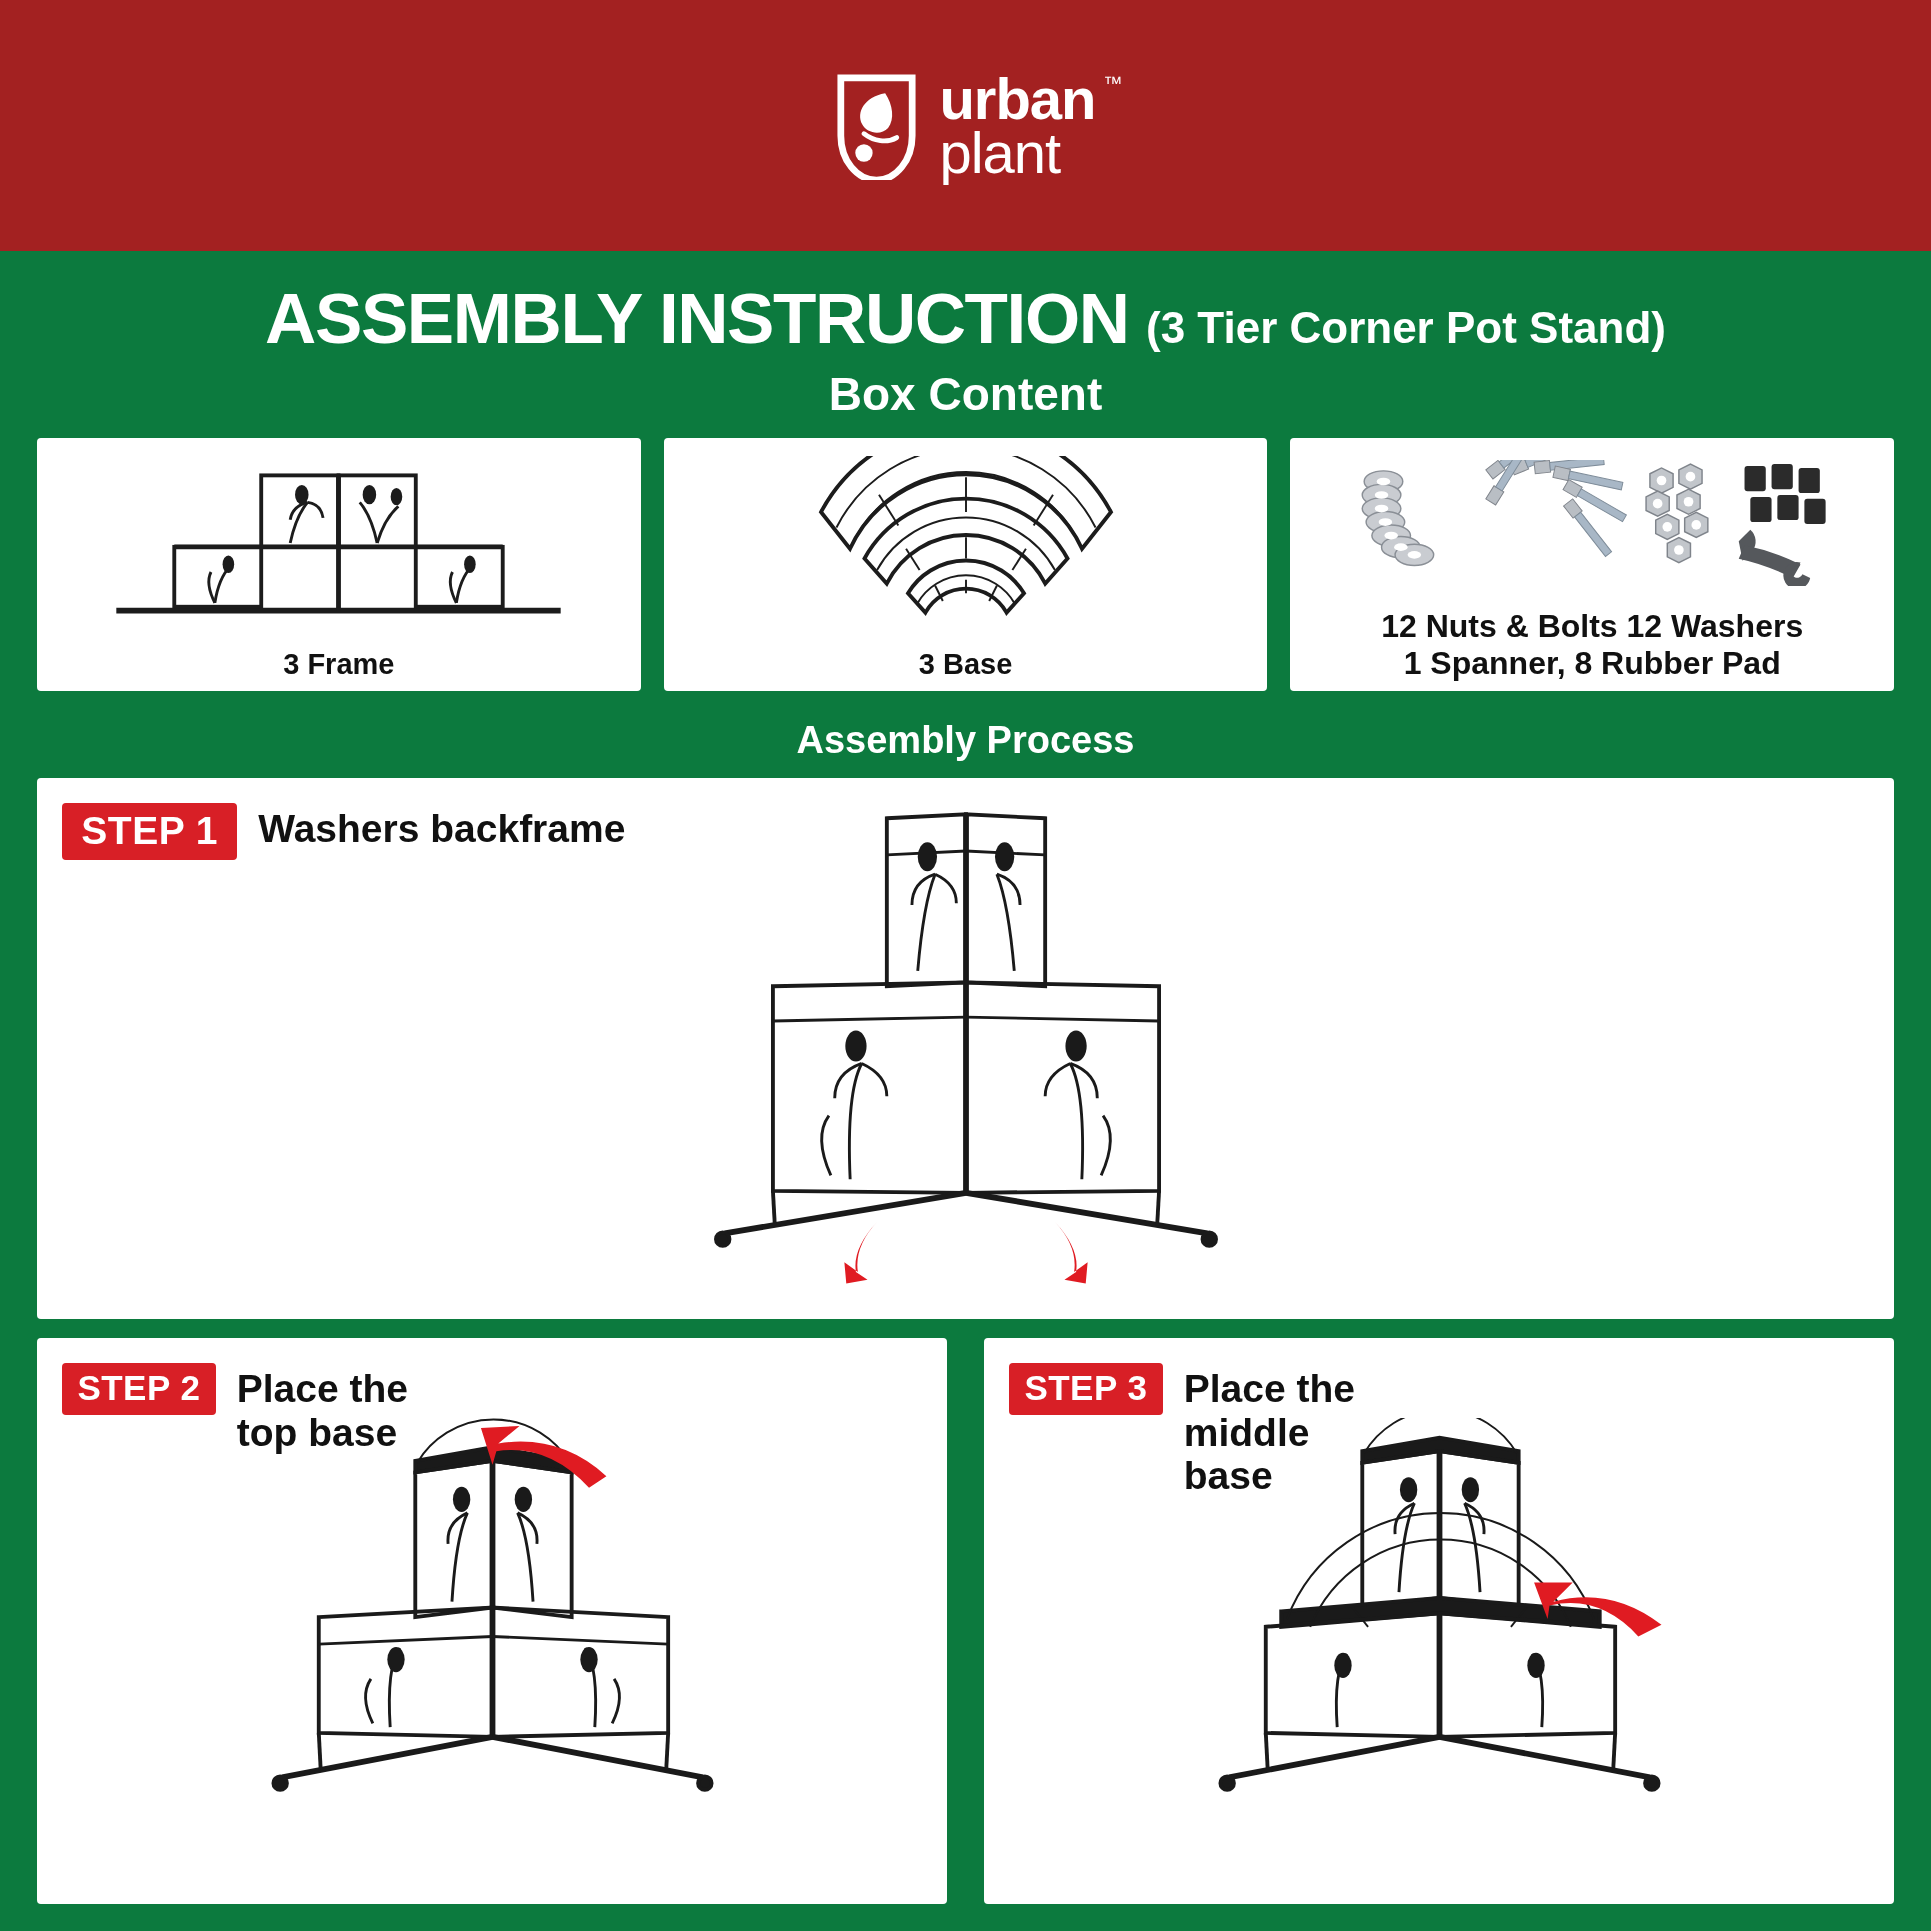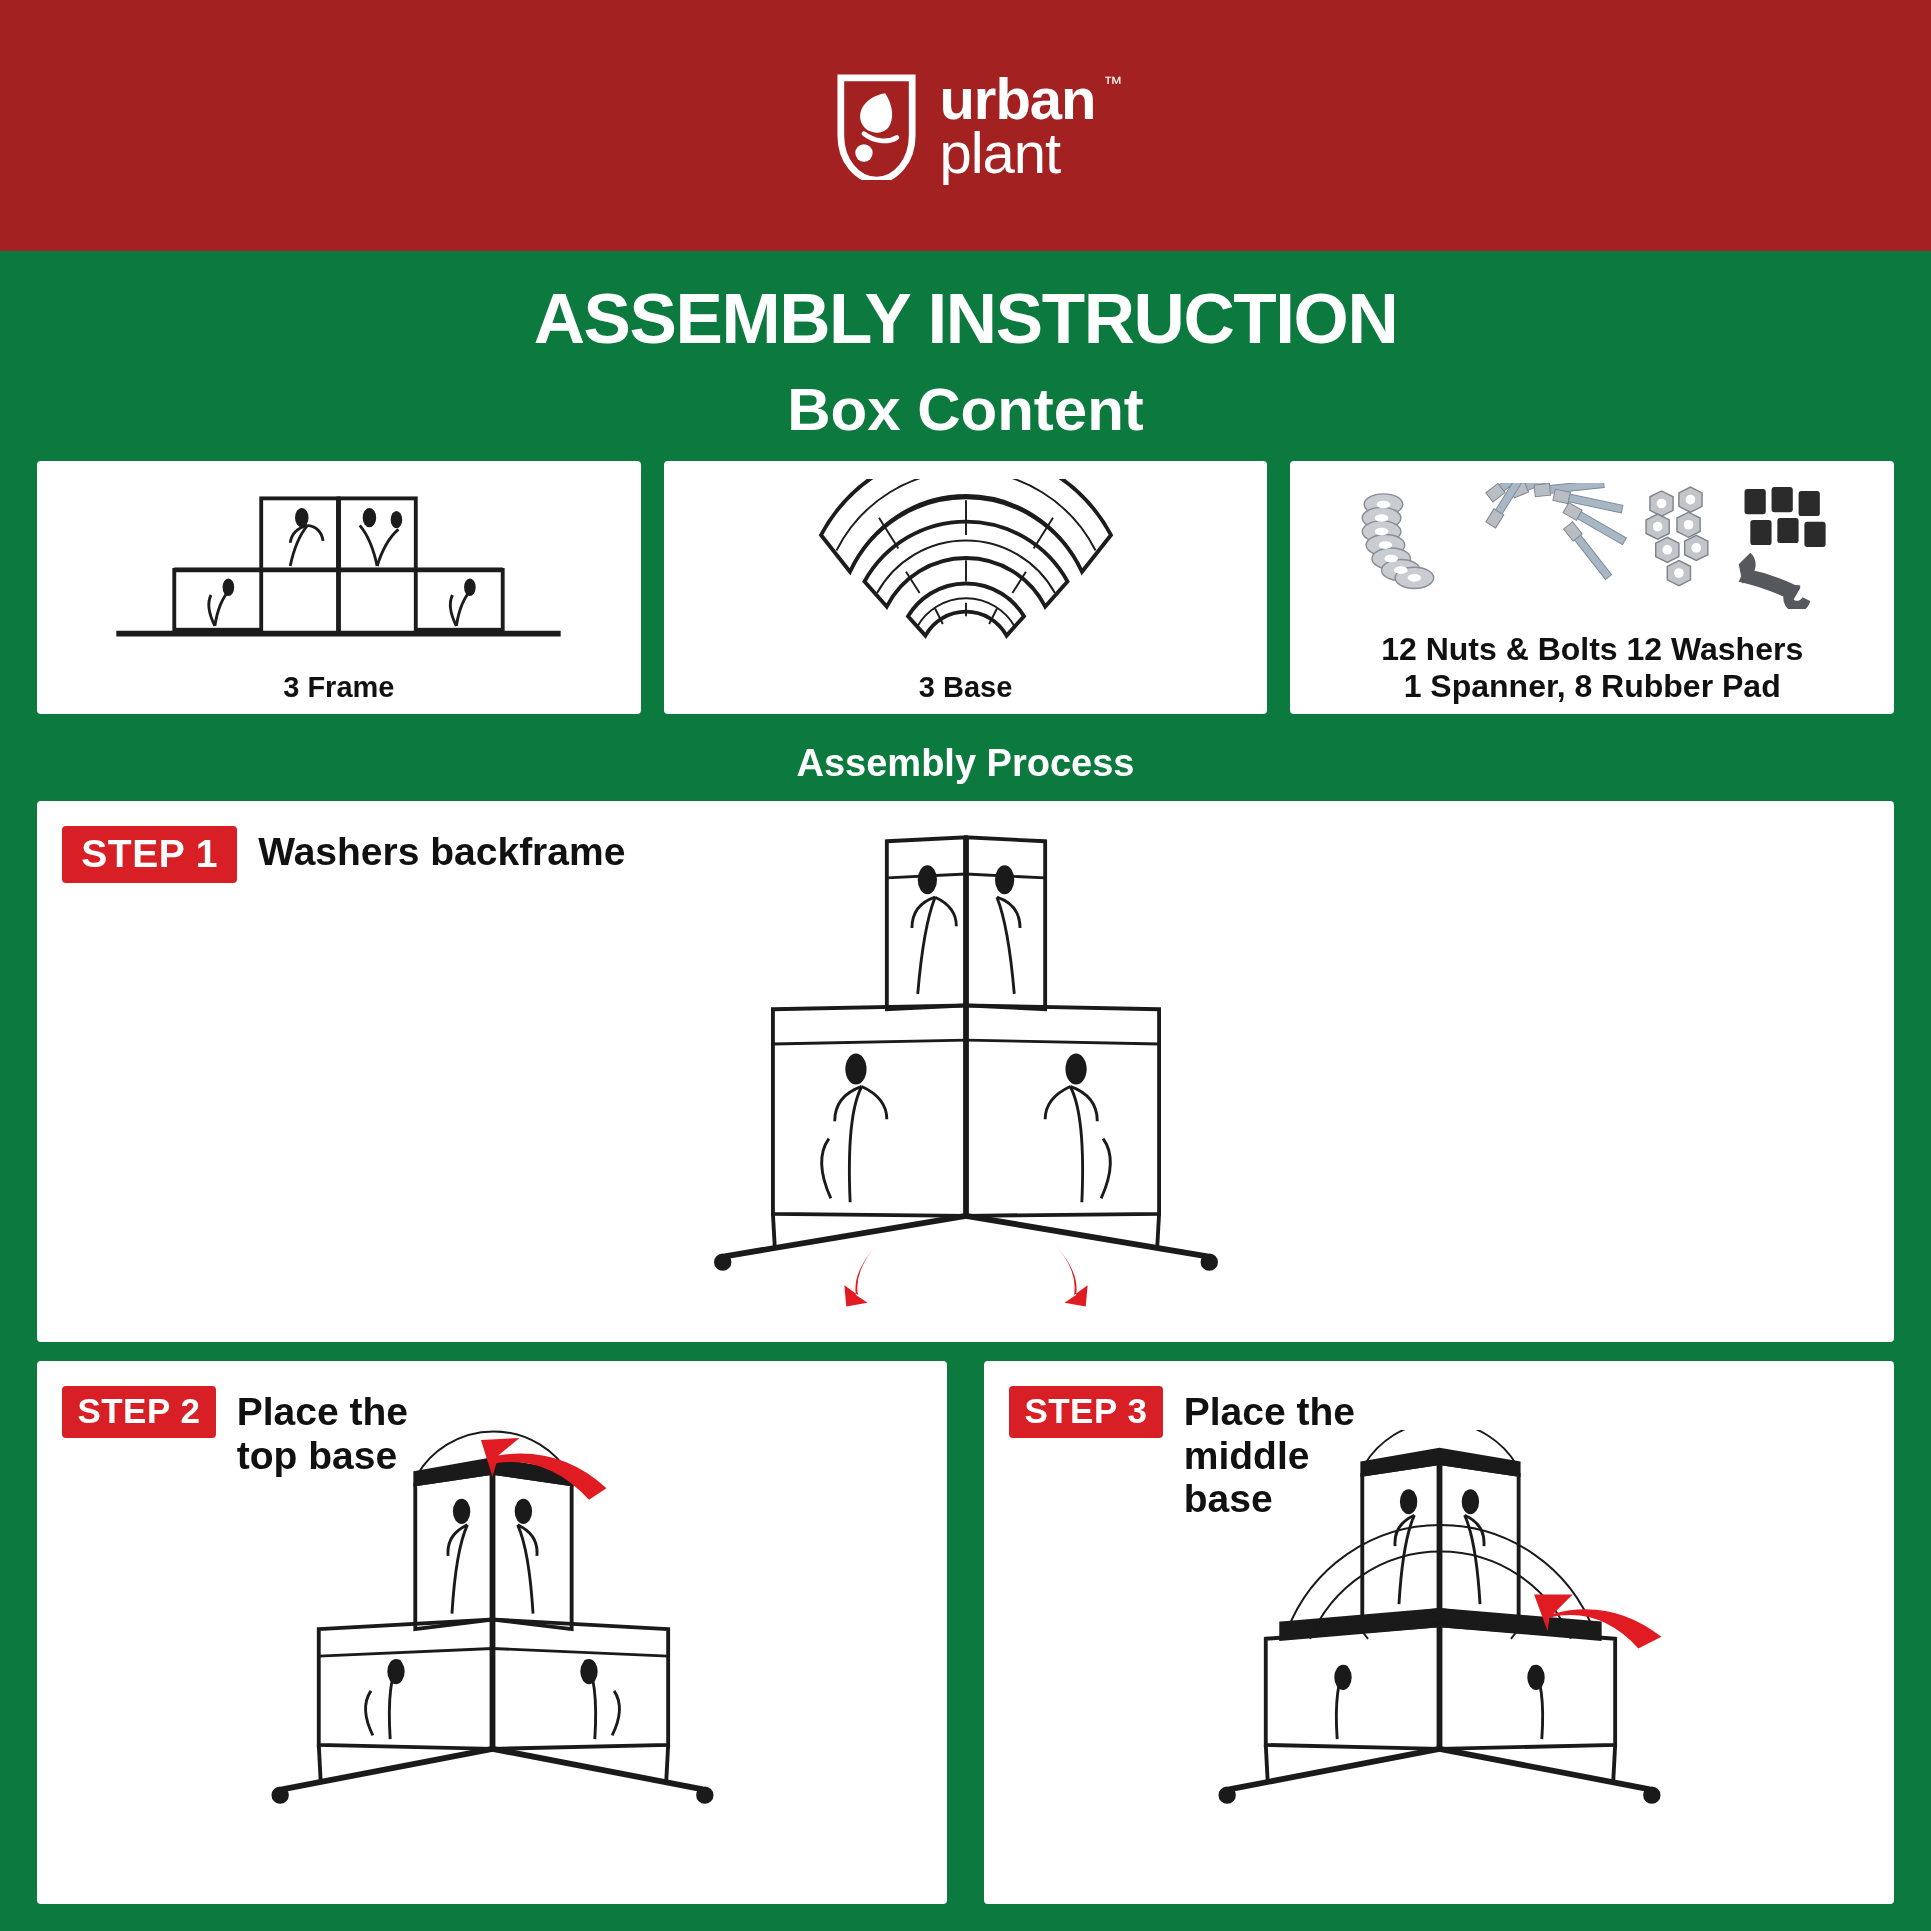--- a/index.html
+++ b/index.html
@@ -73,23 +73,23 @@
     text-align: right;
   }
   .title-sub {
     color: #ffffff;
     font-size: 44px;
     font-weight: bold;
   }
   .section-head {
     text-align: center;
     color: #ffffff;
-    font-size: 60px;
-    font-weight: bold;
-    margin-top: 16px;
+    font-size: 46px;
+    font-weight: bold;
+    margin-top: 8px;
   }
   .section-head.big {
     font-size: 38px;
     margin-top: 28px;
     margin-bottom: 15.4px;
   }
 
   
   .box-row {
     display: flex;
@@ -199,20 +199,21 @@
         <span class="l2">plant</span>
       </span>
       <span class="tm">™</span>
     </div>
   </div>
 
   <div class="green">
 
     <div class="title-row">
       <span class="title-main">ASSEMBLY INSTRUCTION</span>
+      <span class="title-sub">(3 Tier Corner Pot Stand)</span>
     </div>
 
     <div class="section-head">Box Content</div>
 
     <div class="box-row">
 
       <div class="box-card">
         <div class="art">
           <svg width="483" height="174" viewBox="0 0 500 180">
             <g stroke="#1c1c1c" stroke-width="4" fill="none">

